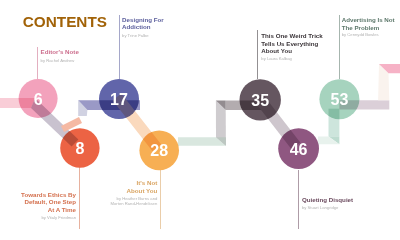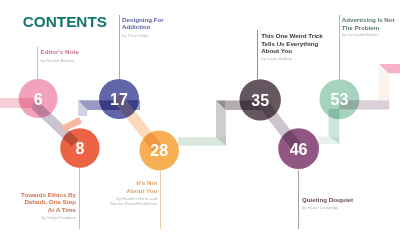--- a/index.html
+++ b/index.html
@@ -1,21 +1,21 @@
 <!DOCTYPE html>
 <html><head>
 <meta charset="utf-8">
 <style>
   html,body{margin:0;padding:0;background:#ffffff;}
   body{width:400px;height:233px;overflow:hidden;
        font-family:"Liberation Sans",sans-serif;
        -webkit-font-smoothing:antialiased;}
   #stage{position:relative;width:400px;height:233px;background:#ffffff;overflow:hidden;}
   svg.layer{position:absolute;left:0;top:0;}
-  .ttl{position:absolute;left:22.8px;top:14.2px;font-weight:700;font-size:15.3px;line-height:15px;color:#0f766e;}
+  .ttl{position:absolute;left:22.8px;top:14.2px;font-weight:700;font-size:15.3px;line-height:15px;color:#a16207;}
   .lbl{position:absolute;}
   .lbl .t{font-weight:700;font-size:6.2px;line-height:7.6px;}
   .lbl .b{font-size:4.2px;line-height:5.1px;color:#b3b3b3;}
 </style>
 </head>
 <body>
 
 <div id="stage">
   <svg class="layer" width="400" height="233" viewBox="0 0 400 233">
     <g id="circles">

